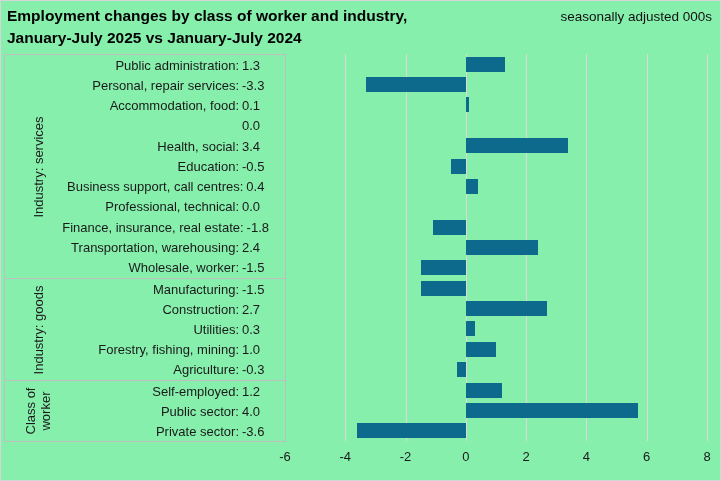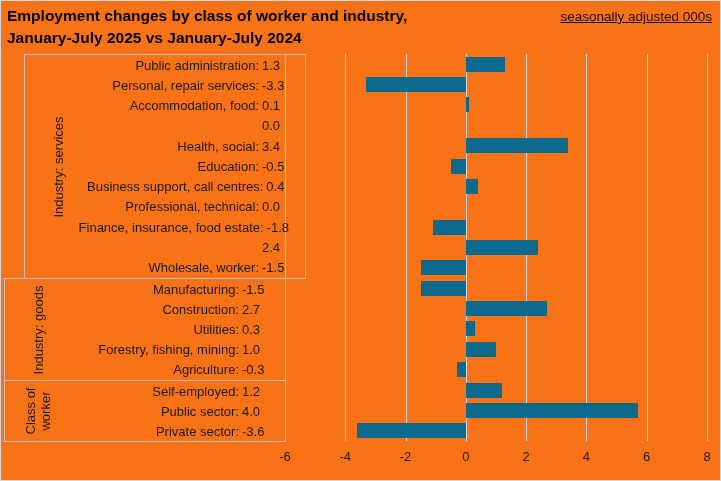--- a/index.html
+++ b/index.html
@@ -1,32 +1,32 @@
 <!DOCTYPE html>
 <html><head>
 <meta charset="utf-8">
 <style>
   html,body{margin:0;padding:0;background:#fff;}
   .frame{
     position:relative;
     width:721px;height:481px;
-    background:#f97316;
+    background:#86efac;
     box-shadow: inset 0 0 0 1px #d6d6d6;
     font-family:"Liberation Sans", sans-serif;
     color:#000;
     overflow:hidden;
   }
   .title{
     position:absolute; left:7px; top:5px;
     font-size:15.5px; font-weight:bold; line-height:22px;
     letter-spacing:0px; color:#000;
   }
   .units{
     position:absolute; right:9px; top:9px;
-    font-size:13.5px; font-weight:normal; color:#111;text-decoration:underline;
+    font-size:13.5px; font-weight:normal; color:#111;
   }
   .plot{ position:absolute; left:0; top:0; width:721px; height:481px; }
   .gridline{ position:absolute; width:1px; background:#d9d9d9; }
   .bar{ position:absolute; height:15px; }
   .group-box{
     position:absolute; left:4px; width:282px;
     border:1px solid #bfbfbf; background:transparent;
     box-sizing:border-box;
   }
   .vlabel-zone{ position:absolute; left:0; top:0; bottom:0; width:64px; }
@@ -82,21 +82,21 @@
       <div class="bar" style="left: 420.643px; width: 45.2143px; top: 280.737px; background: rgb(14, 106, 140);"></div>
       <div class="bar" style="left: 465.857px; width: 81.3857px; top: 301.105px; background: rgb(14, 106, 140);"></div>
       <div class="bar" style="left: 465.857px; width: 9.04286px; top: 321.474px; background: rgb(14, 106, 140);"></div>
       <div class="bar" style="left: 465.857px; width: 30.1429px; top: 341.842px; background: rgb(14, 106, 140);"></div>
       <div class="bar" style="left: 456.814px; width: 9.04286px; top: 362.211px; background: rgb(14, 106, 140);"></div>
       <div class="bar" style="left: 465.857px; width: 36.1714px; top: 382.579px; background: rgb(14, 106, 140);"></div>
       <div class="bar" style="left: 465.857px; width: 171.814px; top: 402.947px; background: rgb(14, 106, 140);"></div>
       <div class="bar" style="left: 357.343px; width: 108.514px; top: 423.316px; background: rgb(14, 106, 140);"></div>
     </div>
   <div id="groups">
-      <div class="group-box" style="top: 54px; height: 225px; border-color: rgb(191, 191, 191); margin-left: 20px;">
+      <div class="group-box" style="top: 54px; height: 225px; border-color: rgb(191, 191, 191);">
         <div class="vlabel-zone">
           <div class="vlabel" style="width: 218.053px;">Industry: services</div>
         </div>
         <div class="rows">
           <div class="row">
             <span class="name">Public administration:</span>
             <span class="val">1.3</span>
           </div>
           <div class="row">
             <span class="name">Personal, repair services:</span>
@@ -119,24 +119,25 @@
           </div>
           <div class="row">
             <span class="name">Business support, call centres:</span>
             <span class="val">0.4</span>
           </div>
           <div class="row">
             <span class="name">Professional, technical:</span>
             <span class="val">0.0</span>
           </div>
           <div class="row">
-            <span class="name">Finance, insurance, food estate:</span>
+            <span class="name">Finance, insurance, real estate:</span>
             <span class="val">-1.8</span>
           </div>
           <div class="row">
+            <span class="name">Transportation, warehousing:</span>
             <span class="val">2.4</span>
           </div>
           <div class="row">
             <span class="name">Wholesale, worker:</span>
             <span class="val">-1.5</span>
           </div>
         </div>
       </div>
       <div class="group-box" style="top: 278px; height: 103px; border-color: rgb(191, 191, 191);">
         <div class="vlabel-zone">

